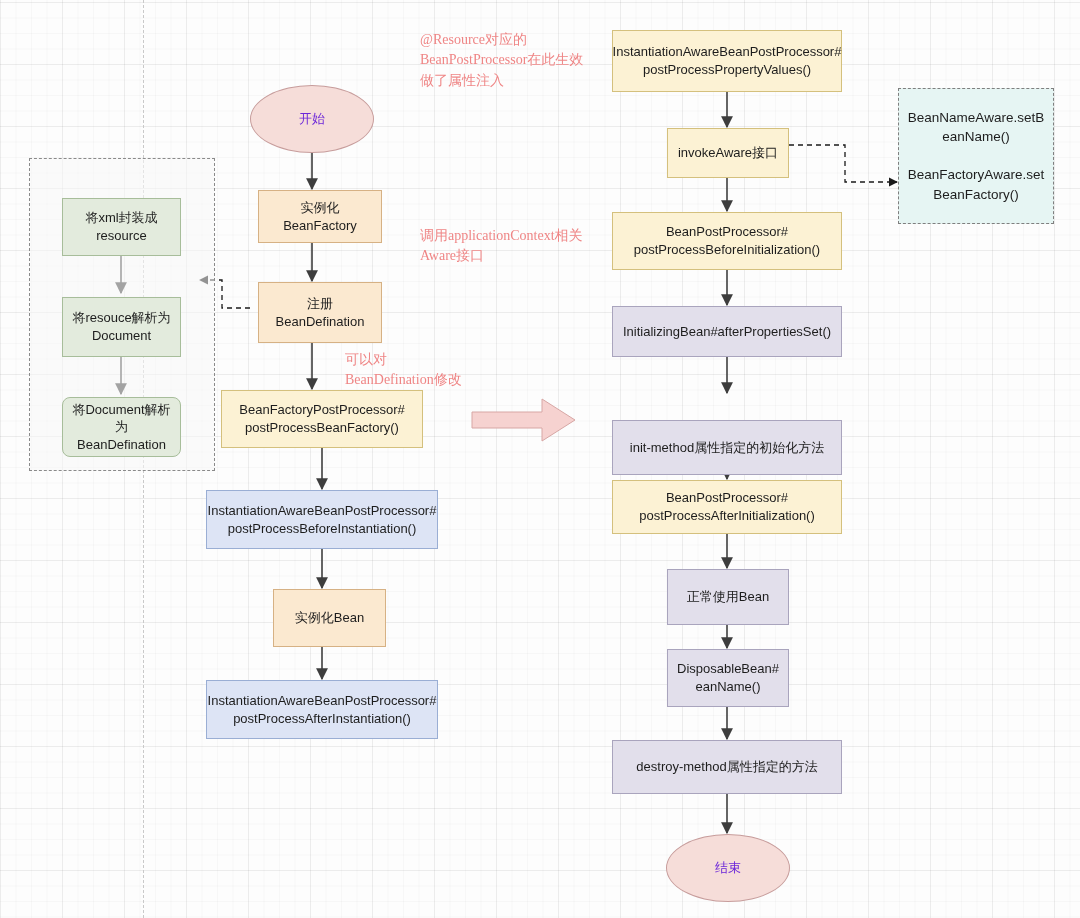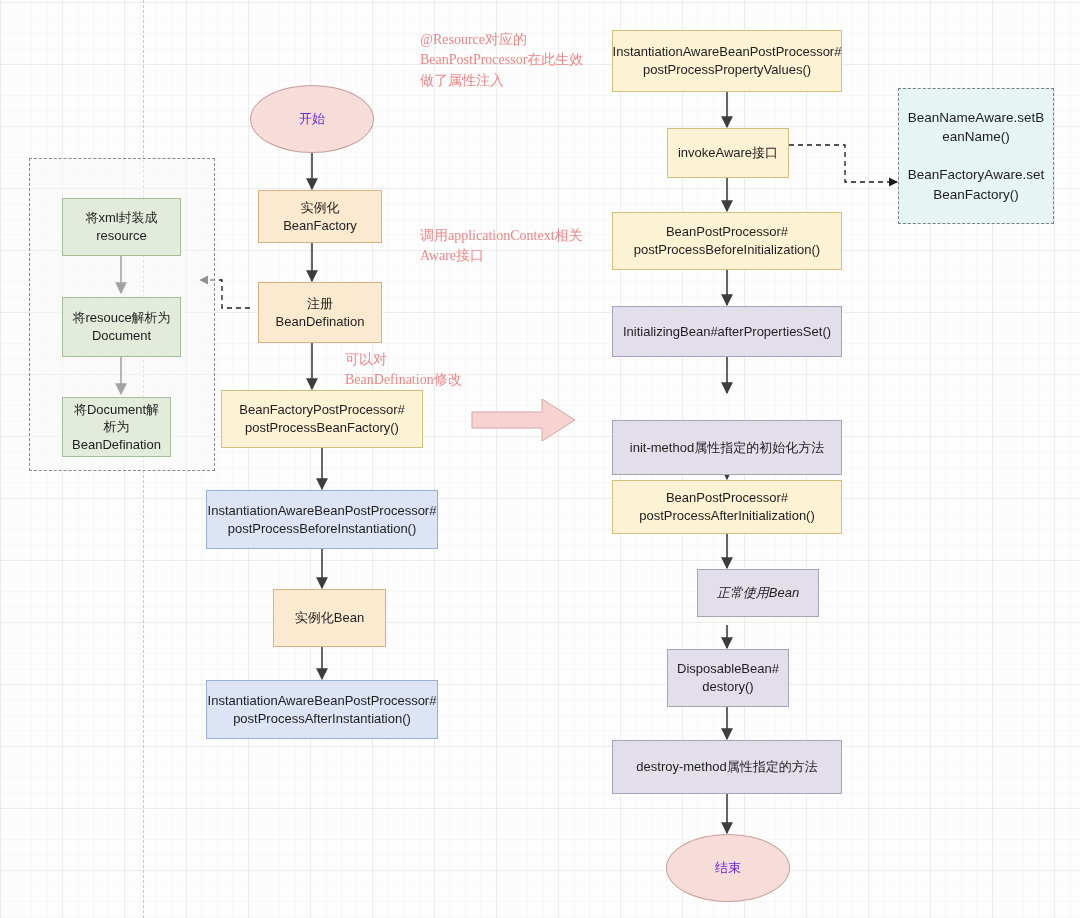--- a/index.html
+++ b/index.html
@@ -122,21 +122,21 @@
 
   <svg class="bigarrow" style="left:470px;top:395px;" width="110" height="52">
     <polygon points="2,17 72,17 72,4 105,25 72,46 72,33 2,33" fill="#f6d2d0" stroke="#d7a6a4" stroke-width="1"></polygon>
   </svg>
 
   <div class="group-dashed" style="left:29px;top:158px;width:186px;height:313px;"></div>
 
   <div class="node n-green" style="left:62px;top:198px;width:119px;height:58px;">将xml封装成resource</div>
   <div class="node n-green" style="left:62px;top:297px;width:119px;height:60px;">将resouce解析为
 Document</div>
-  <div class="node n-green" style="left:62px;top:397px;width:109px;height:60px;">将Document解析为
+  <div class="node n-green" style="left:62px;top:397px;width:119px;height:60px;border-radius:8px;">将Document解析为
 BeanDefination</div>
 
   <div class="ellipse" style="left:250px;top:85px;width:124px;height:68px;">
     <span>开始</span>
   </div>
 
   <div class="node n-orange" style="left:250px;top:190px;width:124px;height:53px;">实例化BeanFactory</div>
 
   <div class="node n-orange" style="left:250px;top:282px;width:124px;height:61px;">注册BeanDefination</div>
 
@@ -159,24 +159,24 @@
   <div class="node n-yellow" style="left:612px;top:212px;width:230px;height:58px;">BeanPostProcessor#
 postProcessBeforeInitialization()</div>
 
   <div class="node n-purple" style="left:612px;top:306px;width:230px;height:51px;">InitializingBean#afterPropertiesSet()</div>
 
   <div class="node n-purple" style="left:612px;top:394px;width:230px;height:55px;margin-top:26px;">init-method属性指定的初始化方法</div>
 
   <div class="node n-yellow" style="left:612px;top:480px;width:230px;height:54px;">BeanPostProcessor#
 postProcessAfterInitialization()</div>
 
-  <div class="node n-purple" style="left:697px;top:569px;width:122px;height:48px;font-style:italic;">正常使用Bean</div>
+  <div class="node n-purple" style="left:667px;top:569px;width:122px;height:56px;">正常使用Bean</div>
 
   <div class="node n-purple" style="left:667px;top:649px;width:122px;height:58px;">DisposableBean#
-destory()</div>
+eanName()</div>
 
   <div class="node n-purple" style="left:612px;top:740px;width:230px;height:54px;">destroy-method属性指定的方法</div>
 
   <div class="ellipse" style="left:666px;top:834px;width:124px;height:68px;">
     <span>结束</span>
   </div>
 
   <div class="group-cyan" style="left:898px;top:88px;width:156px;height:136px;">
     <span>BeanNameAware.setB
 eanName()</span>

